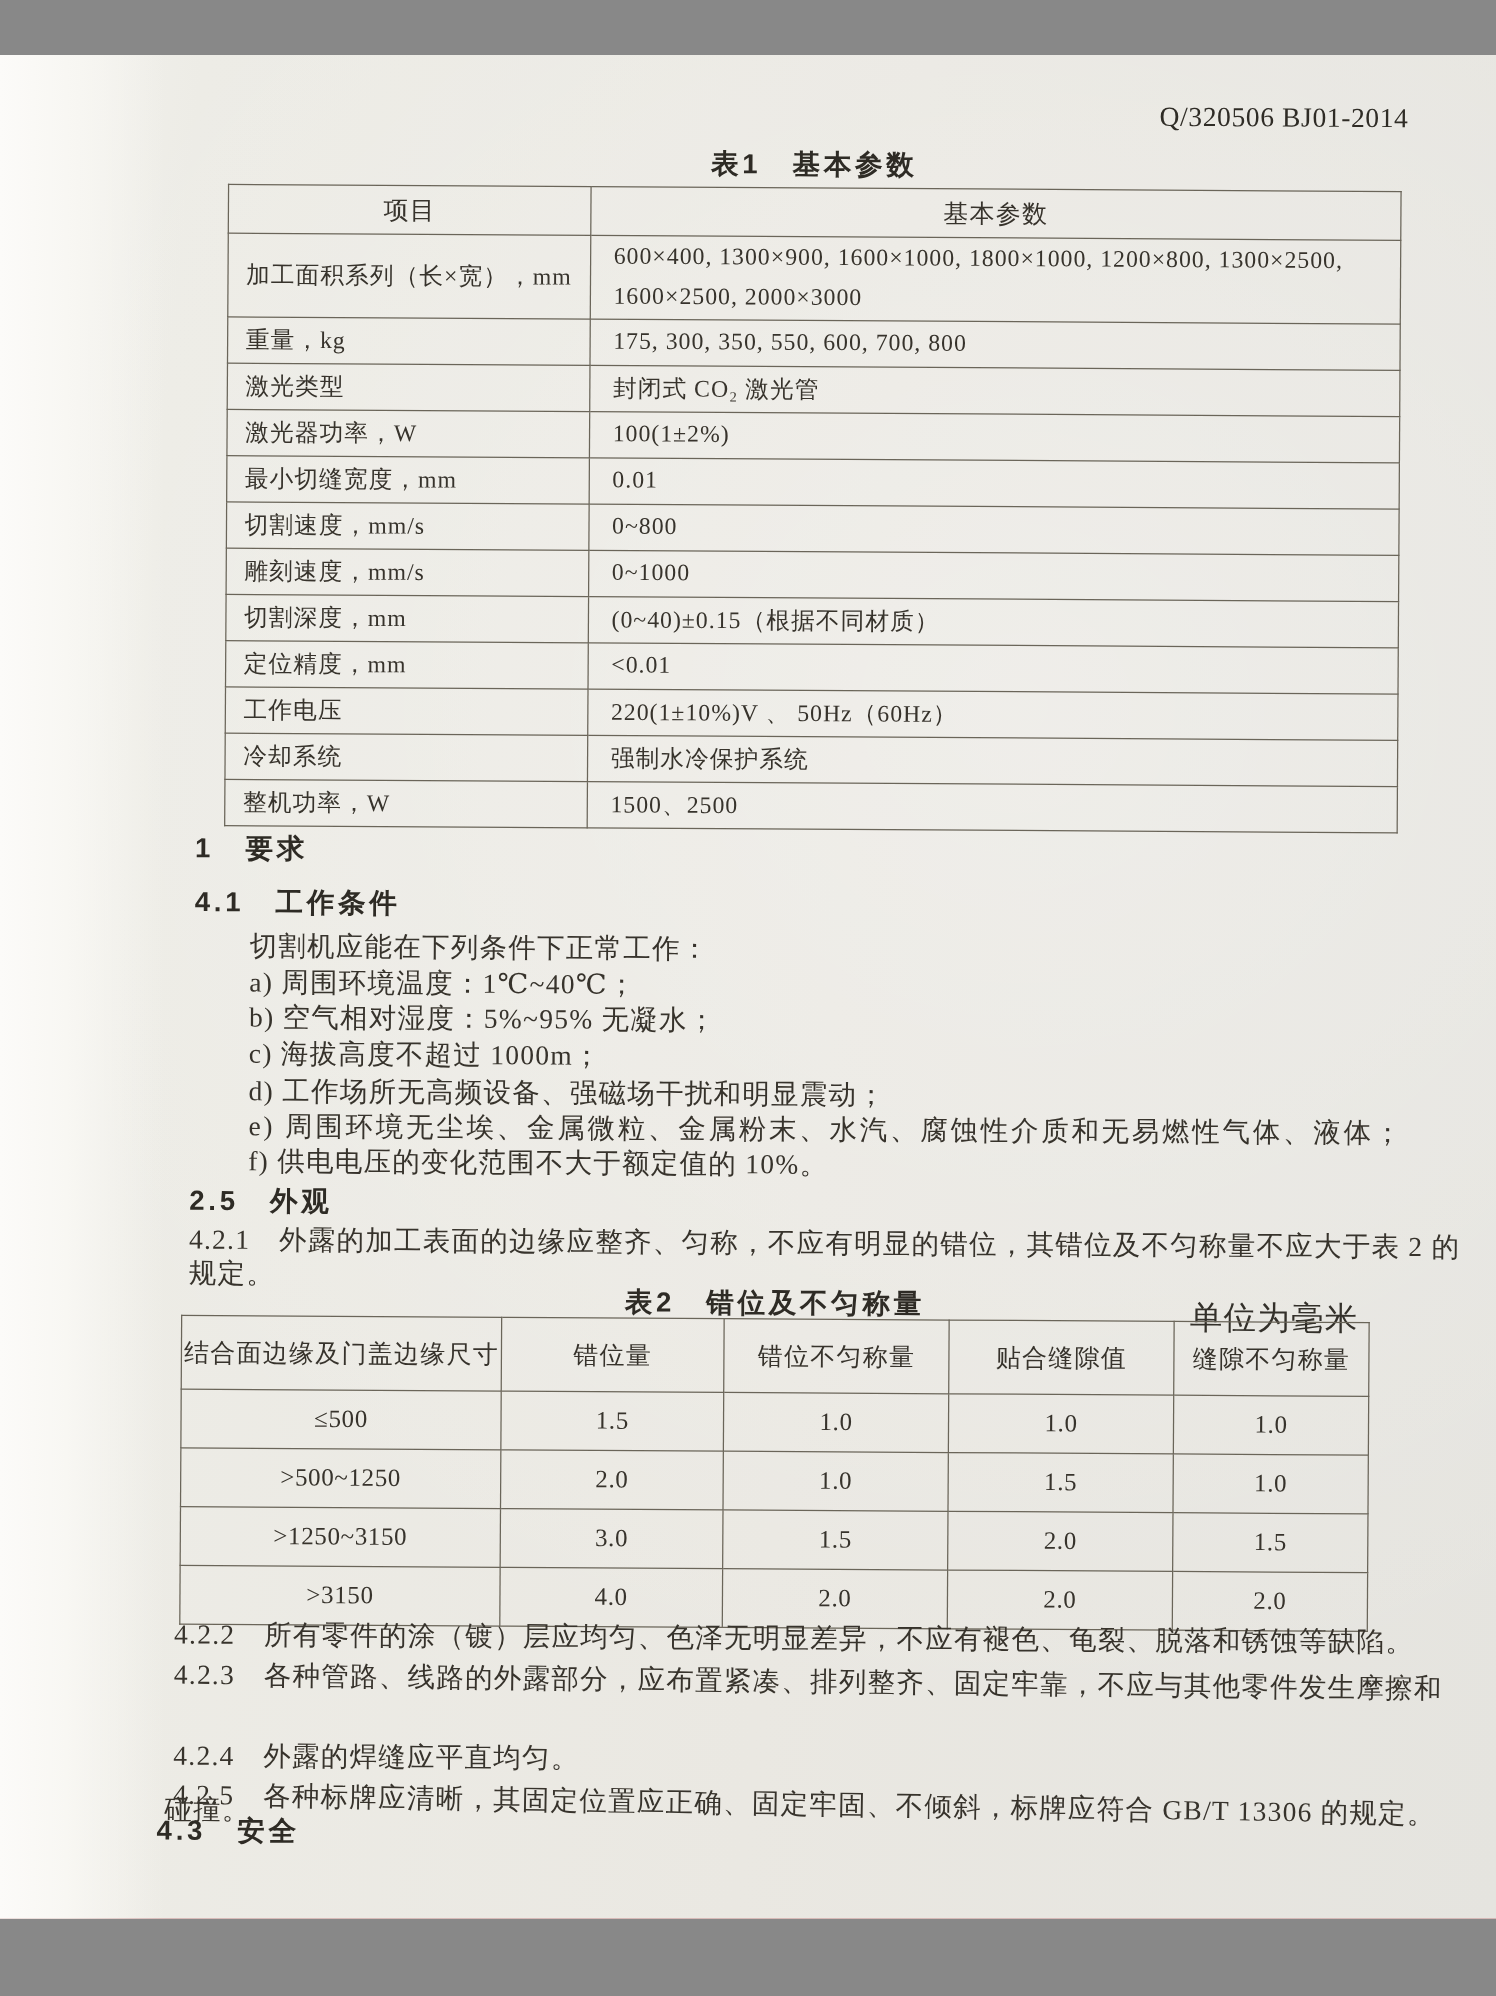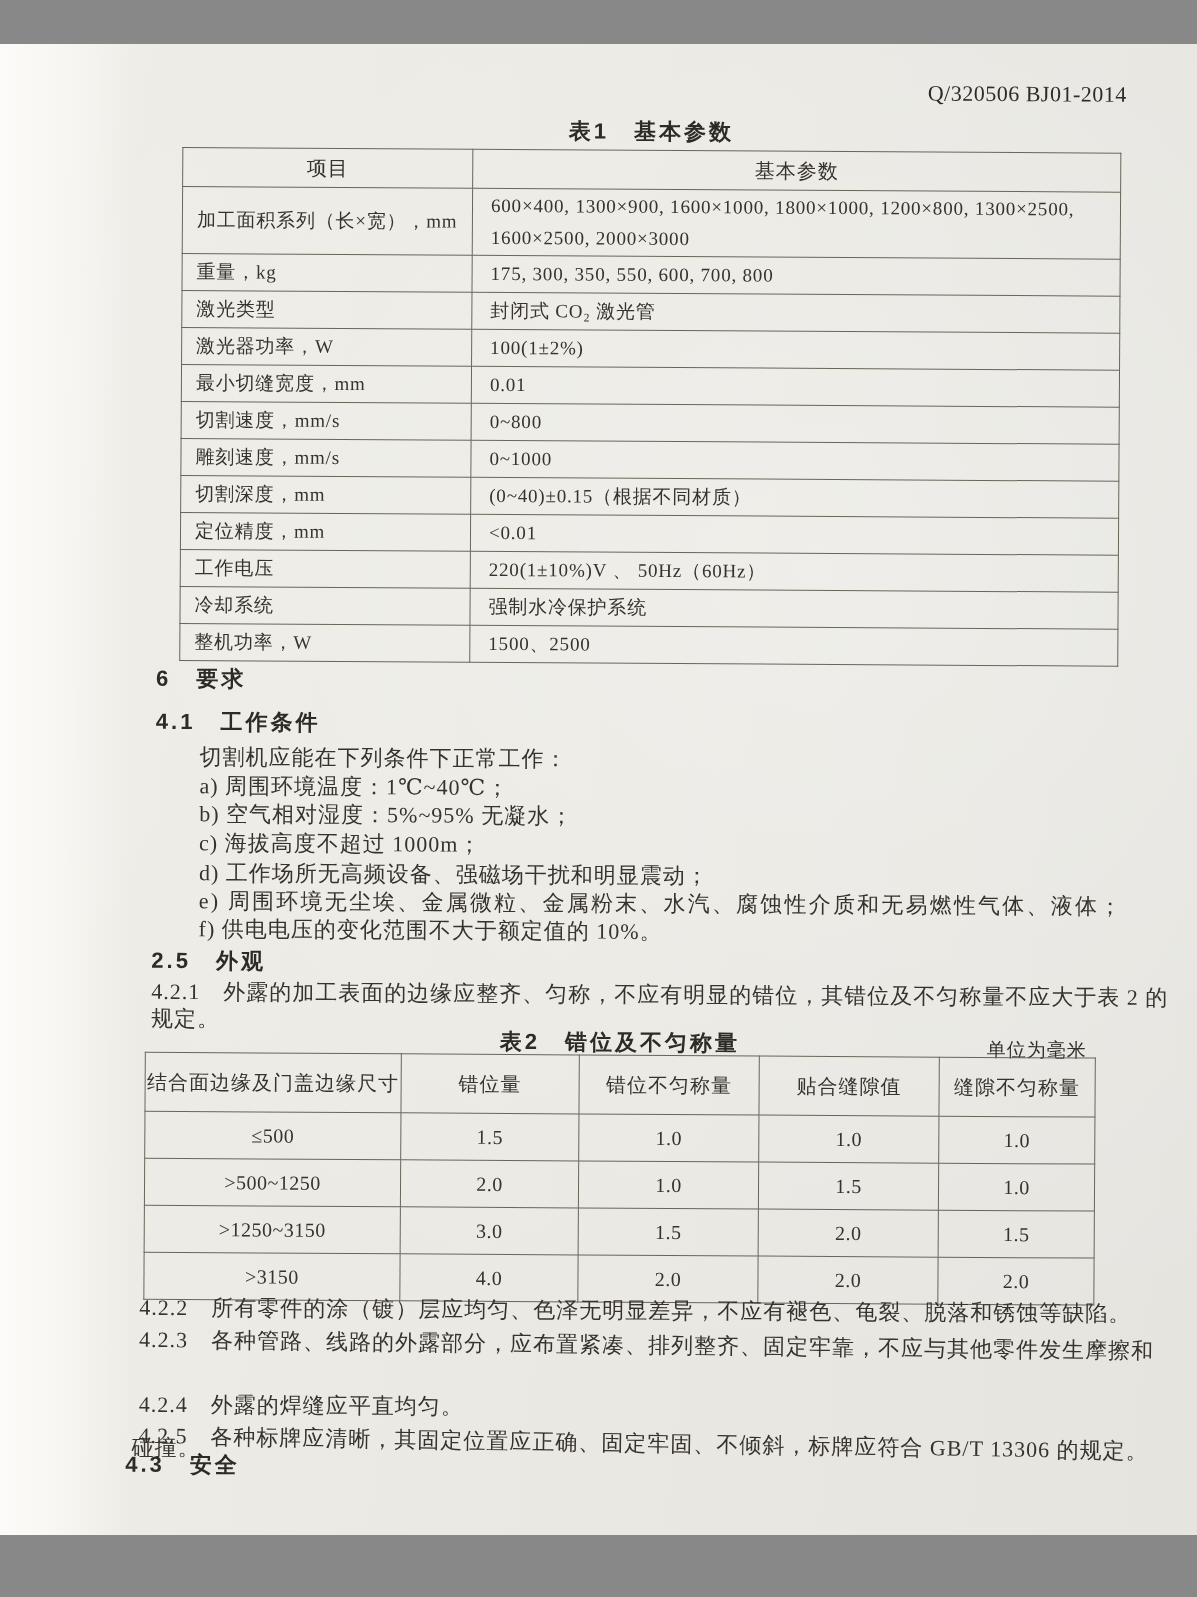--- a/index.html
+++ b/index.html
@@ -39,21 +39,21 @@
   .t1 td{font-size:19px;letter-spacing:0.8px;}
   .t1 td.item{padding-left:14px;}
   .t1 td.val{padding-left:18px;}
   .t1 tr.r0{height:64px;}
   .t1 tr.rr{height:37px;}
   .pre{white-space:pre-line;line-height:32px;}
   
   .t2{left:151px;top:1008px;width:950px;}
   .t2 th{height:56px;text-align:center;font-size:20px;letter-spacing:1px;}
   .t2 td{height:44px;text-align:center;font-size:20px;letter-spacing:0.5px;}
-  .unit-note{position:absolute;right:104px;top:988px;font-size:19px;letter-spacing:1px;}
+  .unit-note{position:absolute;right:104px;top:988px;font-size:26px;letter-spacing:1px;}
   .pagenum{position:absolute;left:1088px;top:1502px;font-size:22px;}
 </style>
 </head>
 <body>
 
 <div id="stage">
   <div class="paper"></div>
   <div class="gutter"></div>
 
   <div class="content">
@@ -117,21 +117,21 @@
         <td class="item">冷却系统</td>
         <td class="val">强制水冷保护系统</td>
       </tr>
       <tr class="rr">
         <td class="item">整机功率，W</td>
         <td class="val">1500、2500</td>
       </tr>
     </tbody>
       </table>
 
-    <div class="line h" style="left:160px;top:621px;">6　要求</div>
+    <div class="line h" style="left:160px;top:621px;">1　要求</div>
     <div class="line h" style="left:160px;top:664px;">4.1　工作条件</div>
     <div class="line" style="left:204px;top:699px;">切割机应能在下列条件下正常工作：</div>
     <div class="line" style="left:204px;top:728px;">a) 周围环境温度：1℃~40℃；</div>
     <div class="line" style="left:204px;top:756px;">b) 空气相对湿度：5%~95% 无凝水；</div>
     <div class="line" style="left:204px;top:785px;">c) 海拔高度不超过 1000m；</div>
     <div class="line" style="left:204px;top:815px;">d) 工作场所无高频设备、强磁场干扰和明显震动；</div>
     <div class="line ls2" style="left:204px;top:843px;">e) 周围环境无尘埃、金属微粒、金属粉末、水汽、腐蚀性介质和无易燃性气体、液体；</div>
     <div class="line" style="left:204px;top:871px;">f) 供电电压的变化范围不大于额定值的 10%。</div>
     <div class="line h" style="left:157px;top:903px;">2.5　外观</div>
     <div class="line" style="left:157px;top:934px;">4.2.1　外露的加工表面的边缘应整齐、匀称，不应有明显的错位，其错位及不匀称量不应大于表 2 的</div>

